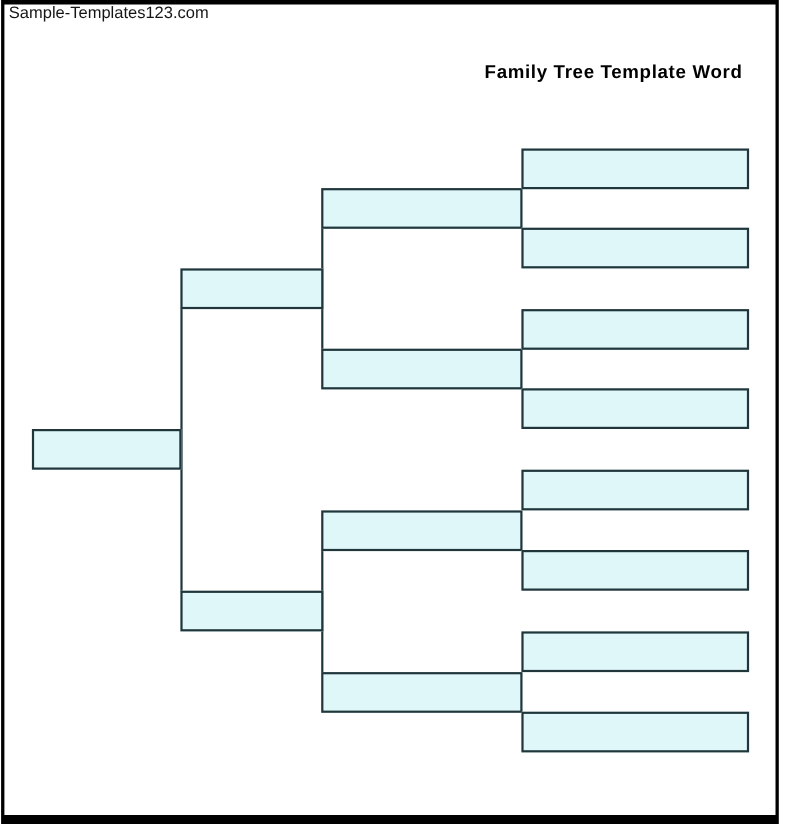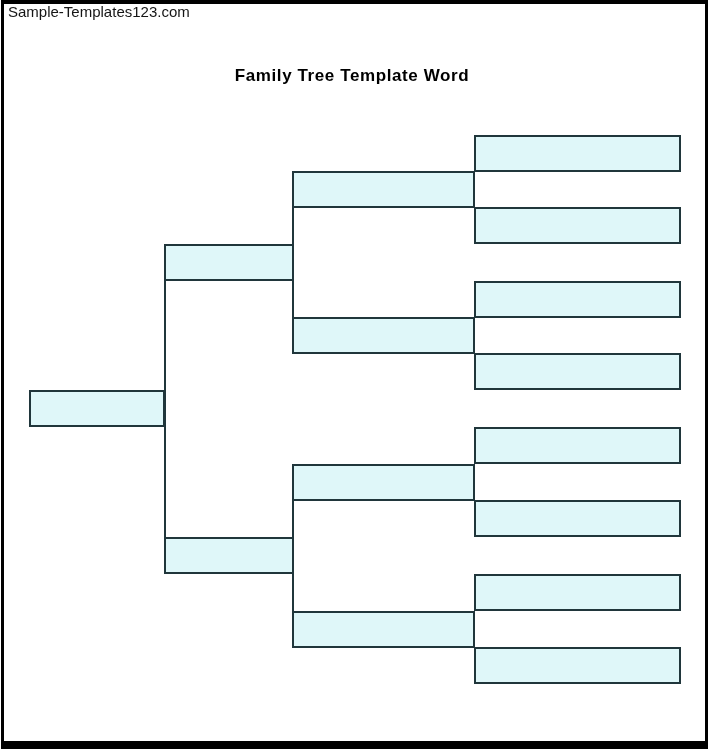--- a/index.html
+++ b/index.html
@@ -33,22 +33,22 @@
     top: 3px;
     font-size: 15px;
     color: #151515;
     white-space: nowrap;
   }
   .title {
     position: absolute;
     left: 3px;
     top: 50px;
     width: 666px;
-    margin: 16px;
-    text-align: center;
+    margin: 6px;
+    text-align: right;
     font-size: 17px;
     font-weight: bold;
     letter-spacing: 0.6px;
     color: #000000;
     white-space: nowrap;
   }
   .node {
     position: absolute;
     box-sizing: border-box;
     background: var(--box-fill, #dff7f9);

